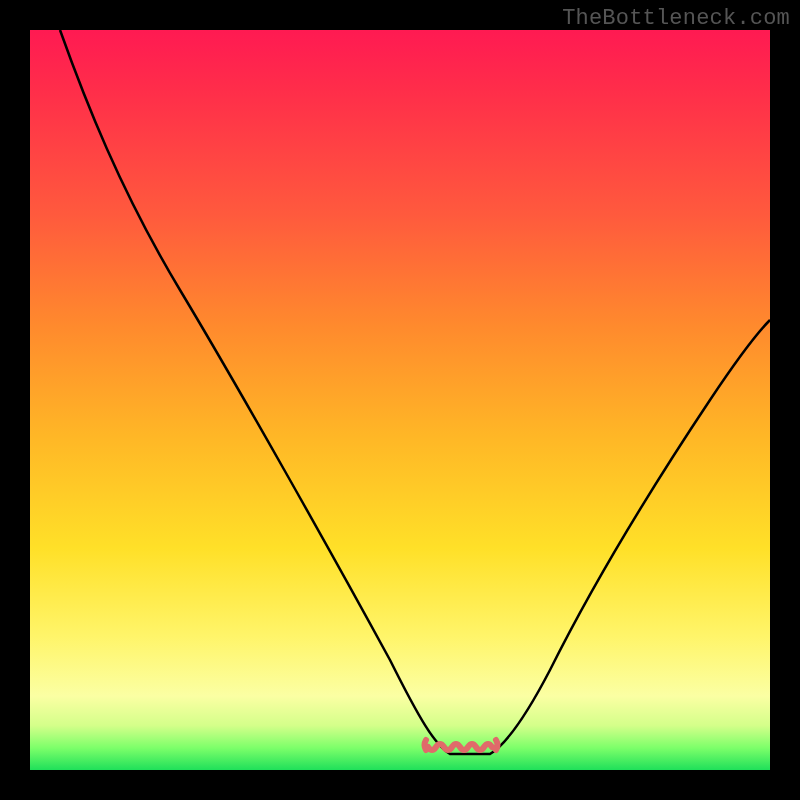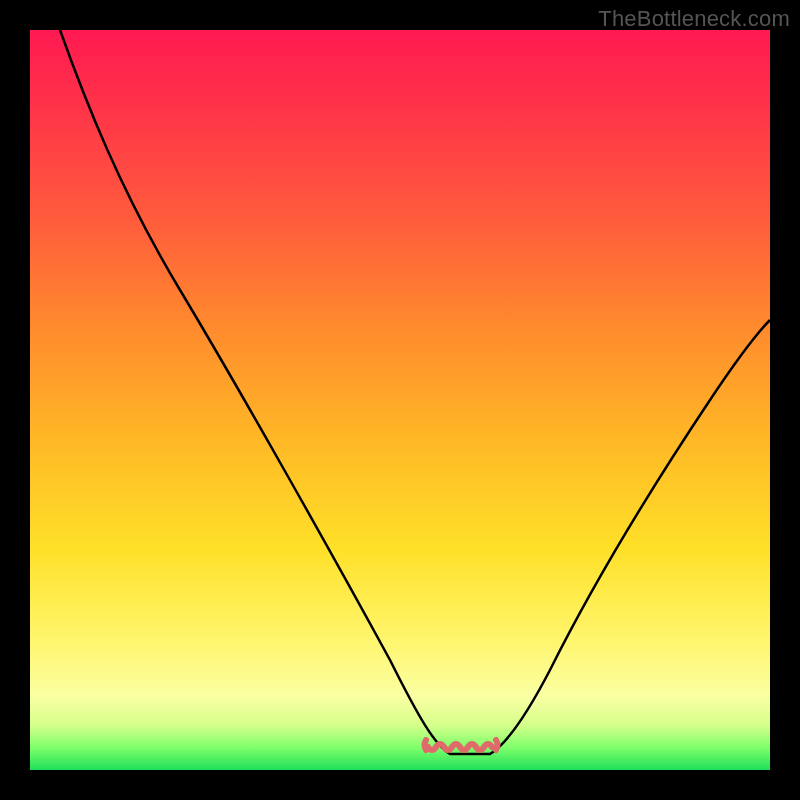--- a/index.html
+++ b/index.html
@@ -9,20 +9,21 @@
     height: 800px;
     background: #000;
     overflow: hidden;
     font-family: Arial, Helvetica, sans-serif;
   }
   .frame {
     position: relative;
     width: 800px;
     height: 800px;
     background: #000;
+    font-family: Liberation Mono, monospace;
   }
   .watermark {
     position: absolute;
     top: 6px;
     right: 10px;
     color: #555;
     font-size: 22px;
     font-weight: 500;
     letter-spacing: 0.2px;
     user-select: none;

